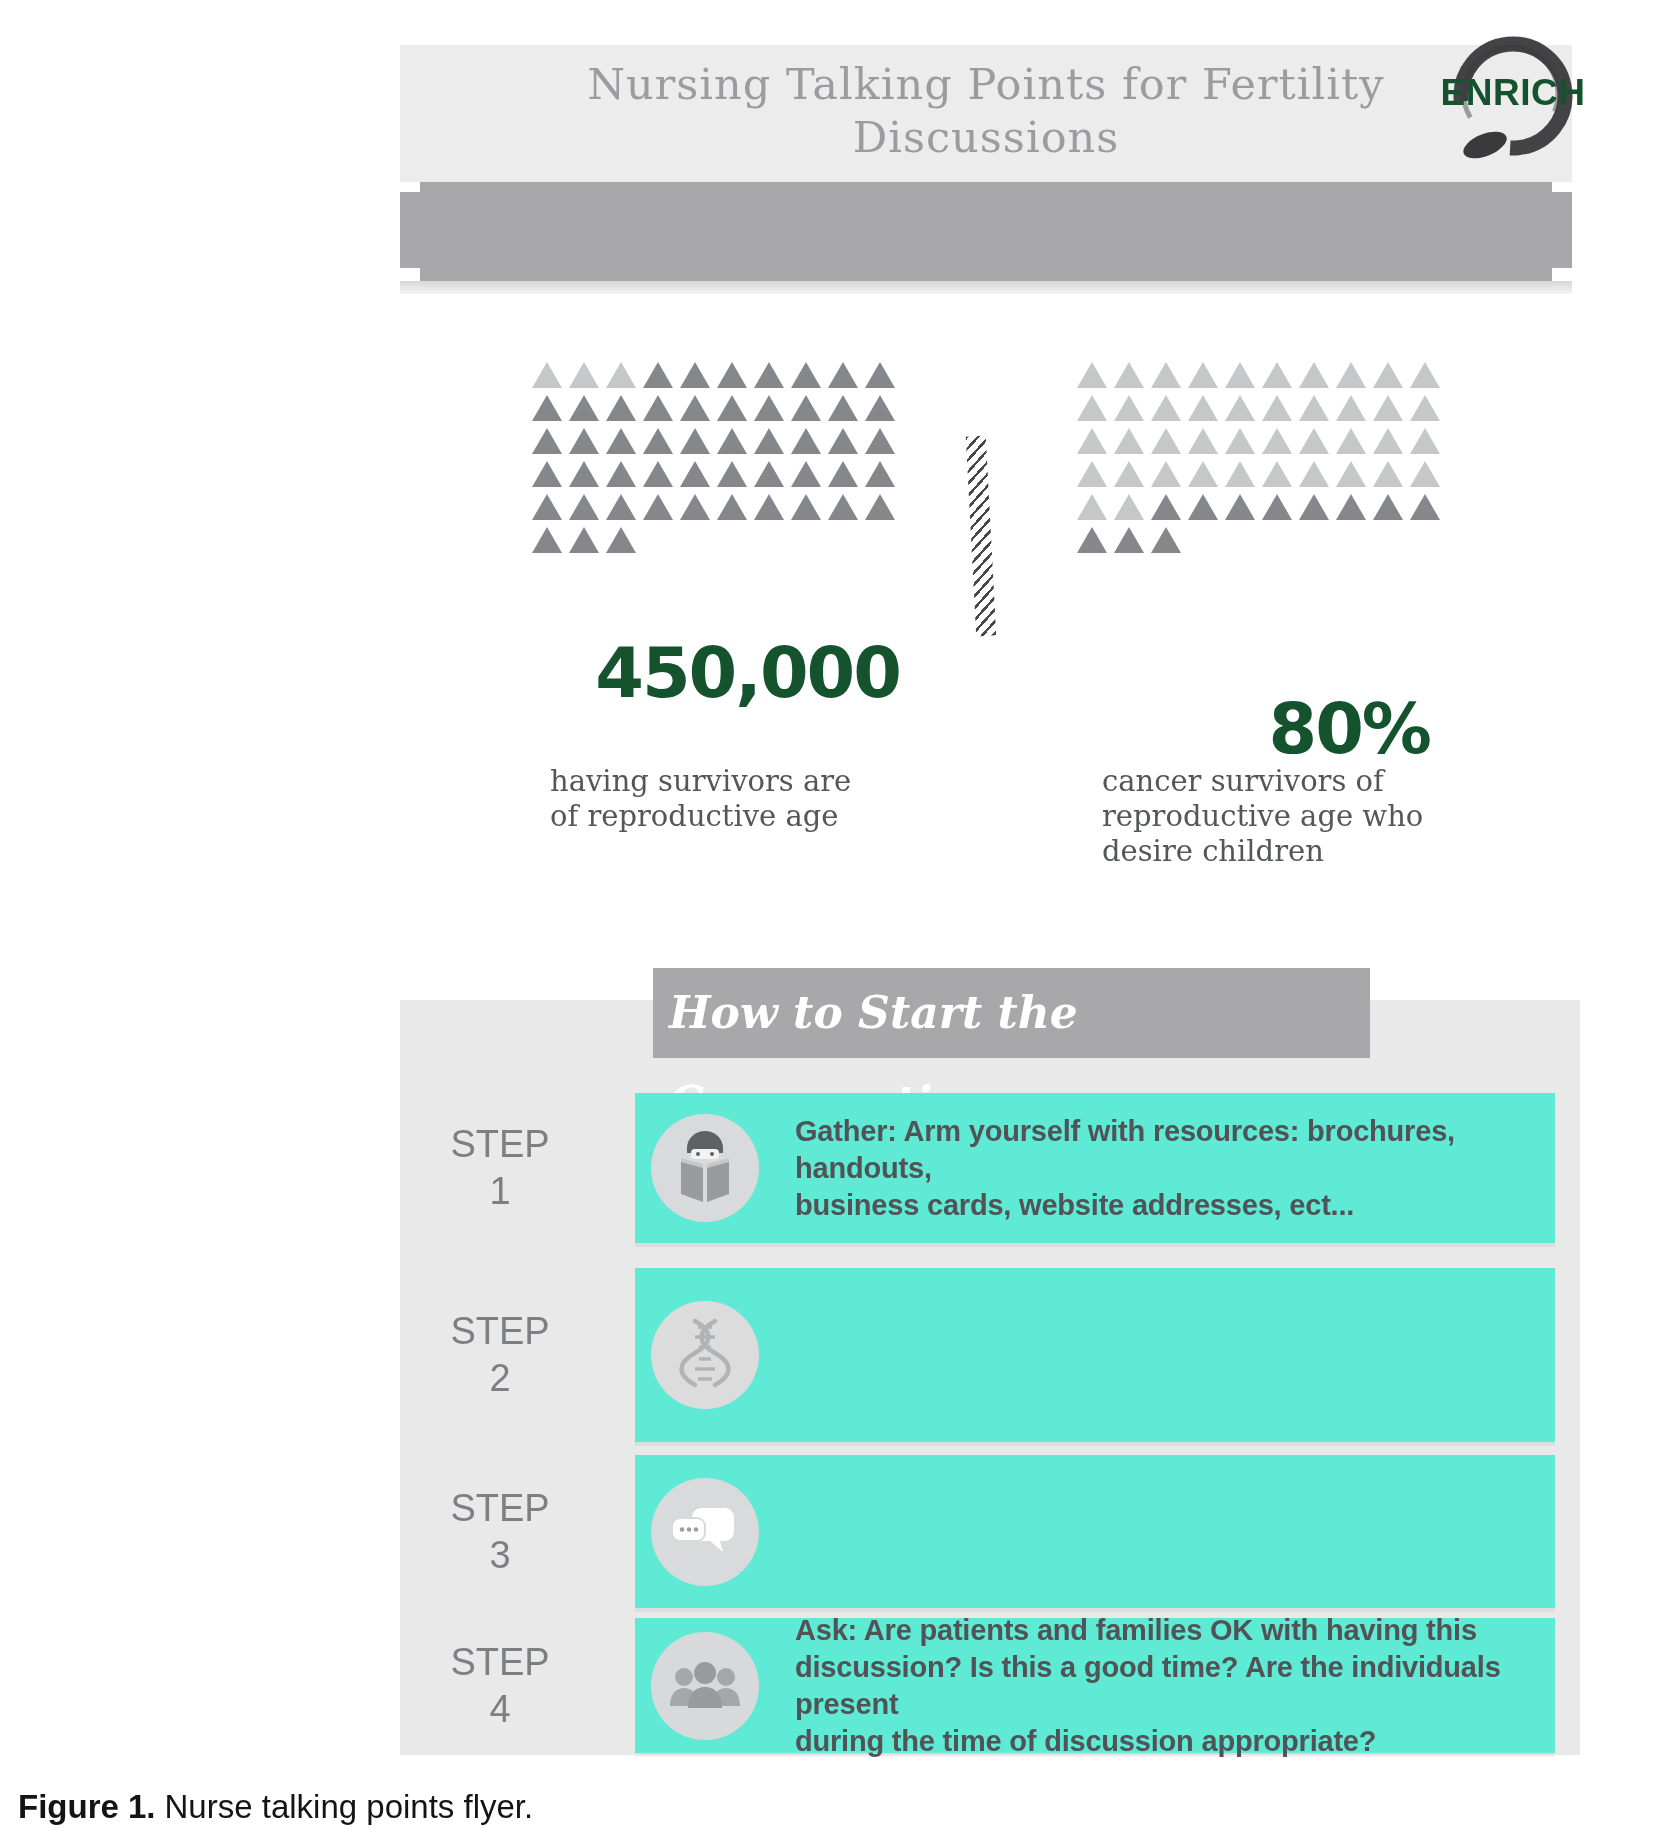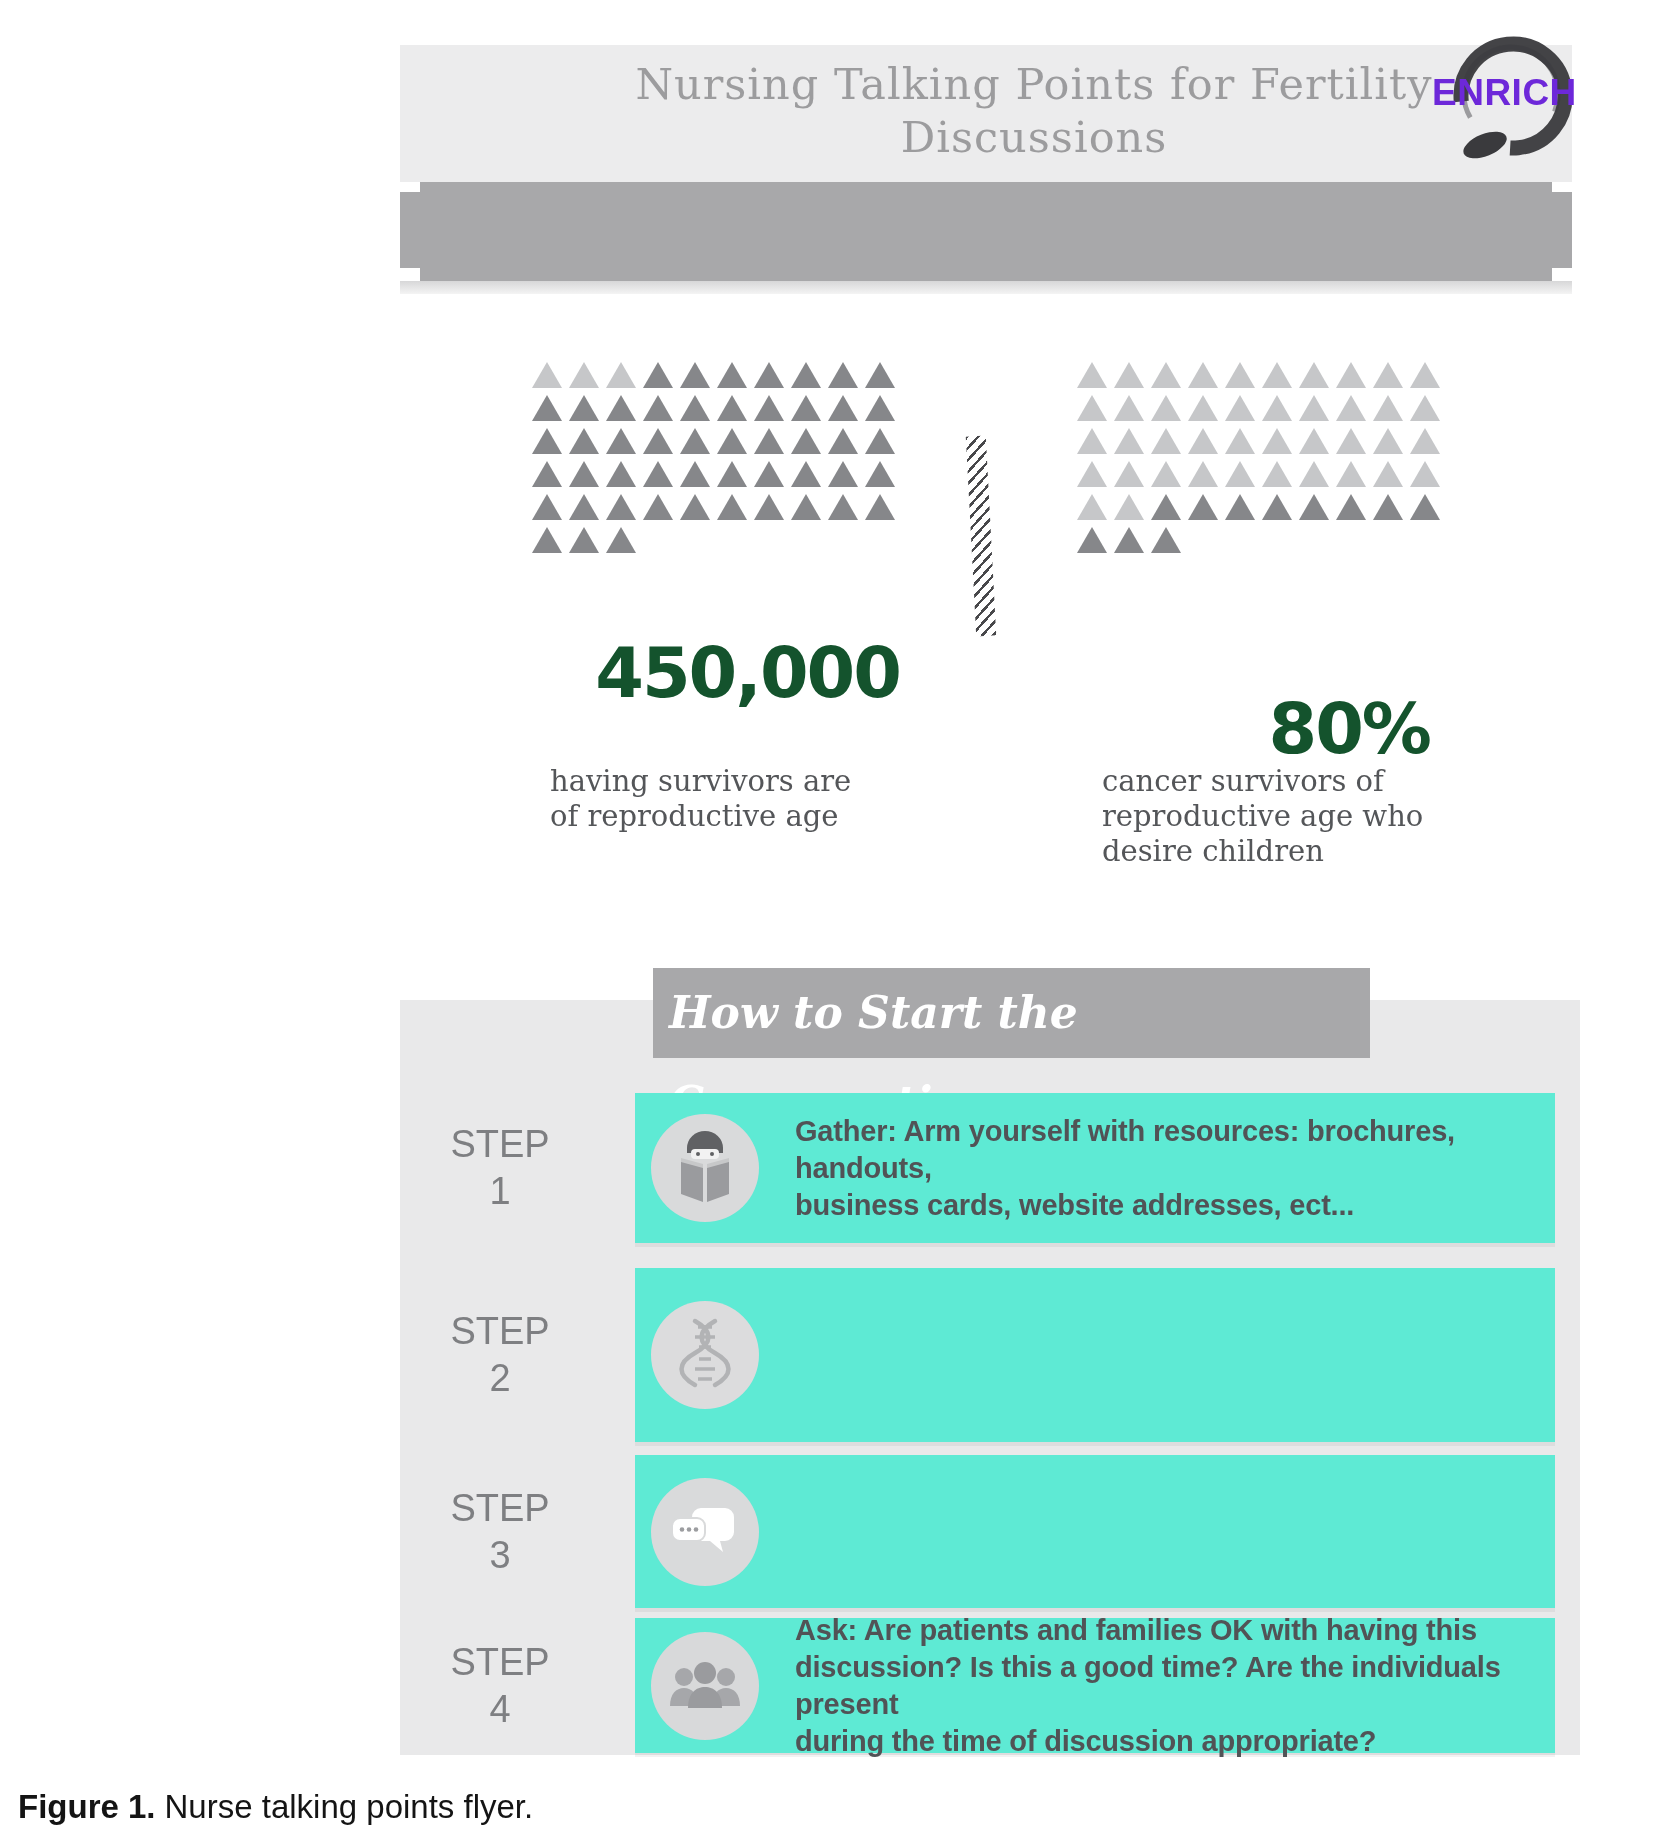--- a/index.html
+++ b/index.html
@@ -4,25 +4,25 @@
 <style>
   html,body{margin:0;padding:0;background:#ffffff;}
   body{width:1671px;height:1836px;position:relative;overflow:hidden;
        font-family:"Liberation Sans",sans-serif;}
   .abs{position:absolute;}
 
   
   .hdr-box{left:400px;top:45px;width:1172px;height:137px;background:#ececed;}
   .hdr-title{left:400px;top:58px;width:1172px;text-align:center;
     font-family:"DejaVu Serif",serif;font-size:43px;line-height:53px;
-    color:#9c9c9e;letter-spacing:1px;white-space:pre-line;padding-left:48px;}
+    color:#9c9c9e;letter-spacing:1px;white-space:pre-line;}
   .logo{left:1423px;top:16px;width:180px;height:170px;}
   .logo svg{position:absolute;left:0;top:0;}
-  .logo-text{position:absolute;left:9px;top:56px;width:162px;text-align:left;
-    font-size:37px;font-weight:bold;color:#6d28d9;letter-spacing:.5px;}
+  .logo-text{position:absolute;left:9px;top:56px;width:162px;text-align:center;
+    font-size:37px;font-weight:bold;color:#14532d;letter-spacing:.5px;}
 
   
   .ribbon-wide{left:400px;top:192px;width:1172px;height:76px;background:#a8a8aa;}
   .ribbon-main{left:420px;top:182px;width:1132px;height:99px;background:#a8a8aa;}
   .ribbon-shadow{left:400px;top:281px;width:1172px;height:13px;
     background:linear-gradient(#d7d7d8,#f4f4f4);}
 
   
   .picto{display:flex;flex-direction:column;gap:7px;}
   .tri-row{display:flex;gap:7px;height:26px;}

